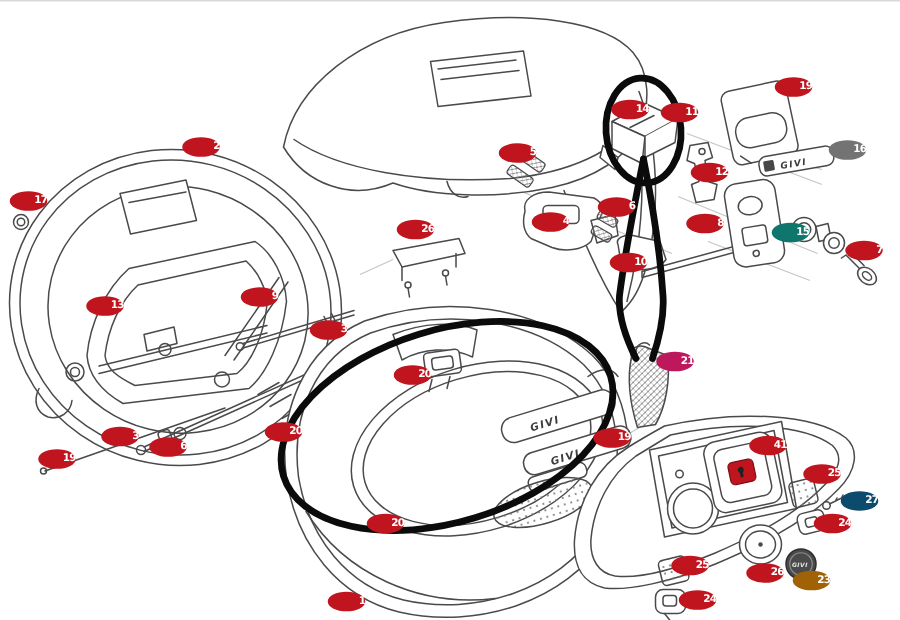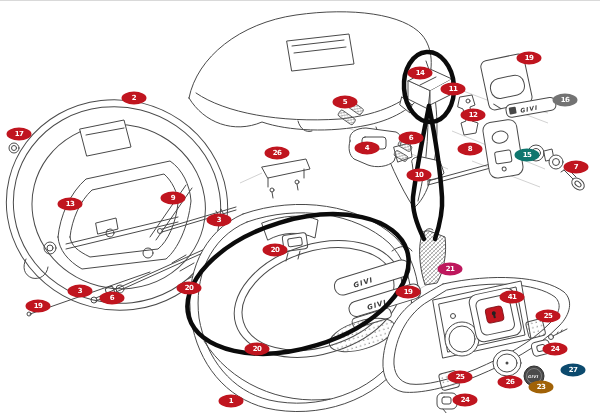--- a/index.html
+++ b/index.html
@@ -7,21 +7,21 @@
     position:relative;width:600px;height:413px;background:#ffffff;overflow:hidden;
     font-family:"DejaVu Sans",sans-serif;border-top:1px solid #d9d9d9;
   }
   svg{position:absolute;left:0;top:0;}
   .ln{stroke:#4a4a4a;stroke-width:1;fill:none;stroke-linecap:round;stroke-linejoin:round;}
   .lnf{stroke:#4a4a4a;stroke-width:1;fill:#ffffff;stroke-linecap:round;stroke-linejoin:round;}
   .lt{stroke:#c6c6c6;stroke-width:0.8;fill:none;}
   .hl{stroke:#0b0b0b;stroke-width:4.5;fill:none;stroke-linecap:round;}
   .badge{
     position:absolute;width:25px;height:13px;border-radius:50%;
-    color:#ffffff;font-size:7px;font-weight:bold;line-height:13px;text-align:center;
+    color:#ffffff;font-size:7px;font-weight:bold;line-height:13px;text-align:right;
     transform:translate(-50%,-50%);letter-spacing:-0.5px;
   }
   .striptext{font-size:7px;font-style:italic;font-weight:bold;fill:#3c3c3c;letter-spacing:1px;}
   .captext{font-size:4px;font-style:italic;font-weight:bold;fill:#e8e8e8;letter-spacing:0.3px;}
 </style>
 </head>
 <body>
 
 <div class="stage">
 
@@ -257,36 +257,36 @@
       <div class="badge" style="left: 219px; top: 219px; background: rgb(192, 21, 31);">3</div>
       <div class="badge" style="left: 80px; top: 290px; background: rgb(192, 21, 31);">3</div>
       <div class="badge" style="left: 112px; top: 297px; background: rgb(192, 21, 31);">6</div>
       <div class="badge" style="left: 38px; top: 305px; background: rgb(192, 21, 31);">19</div>
       <div class="badge" style="left: 277px; top: 152px; background: rgb(192, 21, 31);">26</div>
       <div class="badge" style="left: 345px; top: 101px; background: rgb(192, 21, 31);">5</div>
       <div class="badge" style="left: 367px; top: 147px; background: rgb(192, 21, 31);">4</div>
       <div class="badge" style="left: 411px; top: 137px; background: rgb(192, 21, 31);">6</div>
       <div class="badge" style="left: 419px; top: 174px; background: rgb(192, 21, 31);">10</div>
       <div class="badge" style="left: 420px; top: 72px; background: rgb(192, 21, 31);">14</div>
-      <div class="badge" style="left: 453px; top: 88px; background: rgb(192, 21, 31);">11</div>
+      <div class="badge" style="left: 453px; top: 74px; background: rgb(192, 21, 31);">11</div>
       <div class="badge" style="left: 473px; top: 114px; background: rgb(192, 21, 31);">12</div>
       <div class="badge" style="left: 470px; top: 148px; background: rgb(192, 21, 31);">8</div>
       <div class="badge" style="left: 529px; top: 57px; background: rgb(192, 21, 31);">19</div>
       <div class="badge" style="left: 565px; top: 99px; background: #737373;">16</div>
       <div class="badge" style="left: 527px; top: 122px; background: #0f766e; margin-top: 32px;">15</div>
       <div class="badge" style="left: 576px; top: 166px; background: rgb(192, 21, 31);">7</div>
       <div class="badge" style="left: 275px; top: 249px; background: rgb(192, 21, 31);">20</div>
       <div class="badge" style="left: 189px; top: 287px; background: rgb(192, 21, 31);">20</div>
       <div class="badge" style="left: 257px; top: 348px; background: rgb(192, 21, 31);">20</div>
       <div class="badge" style="left: 231px; top: 400px; background: rgb(192, 21, 31);">1</div>
       <div class="badge" style="left: 408px; top: 291px; background: rgb(192, 21, 31);">19</div>
-      <div class="badge" style="left: 450px; top: 268px; background: #be185d;">21</div>
+      <div class="badge" style="left: 450px; top: 240px; background: #be185d;">21</div>
       <div class="badge" style="left: 512px; top: 296px; background: rgb(192, 21, 31);">41</div>
       <div class="badge" style="left: 548px; top: 315px; background: rgb(192, 21, 31);">25</div>
-      <div class="badge" style="left: 573px; top: 333px; background: #0c4a6e; margin-top: 36px;">27</div>
+      <div class="badge" style="left: 573px; top: 333px; background: #0c4a6e;">27</div>
       <div class="badge" style="left: 555px; top: 348px; background: rgb(192, 21, 31);">24</div>
       <div class="badge" style="left: 510px; top: 381px; background: rgb(192, 21, 31);">26</div>
       <div class="badge" style="left: 541px; top: 386px; background: #a16207;">23</div>
       <div class="badge" style="left: 460px; top: 376px; background: rgb(192, 21, 31);">25</div>
       <div class="badge" style="left: 465px; top: 399px; background: rgb(192, 21, 31);">24</div>
     </div>
 
 </div>
 
 </body></html>

